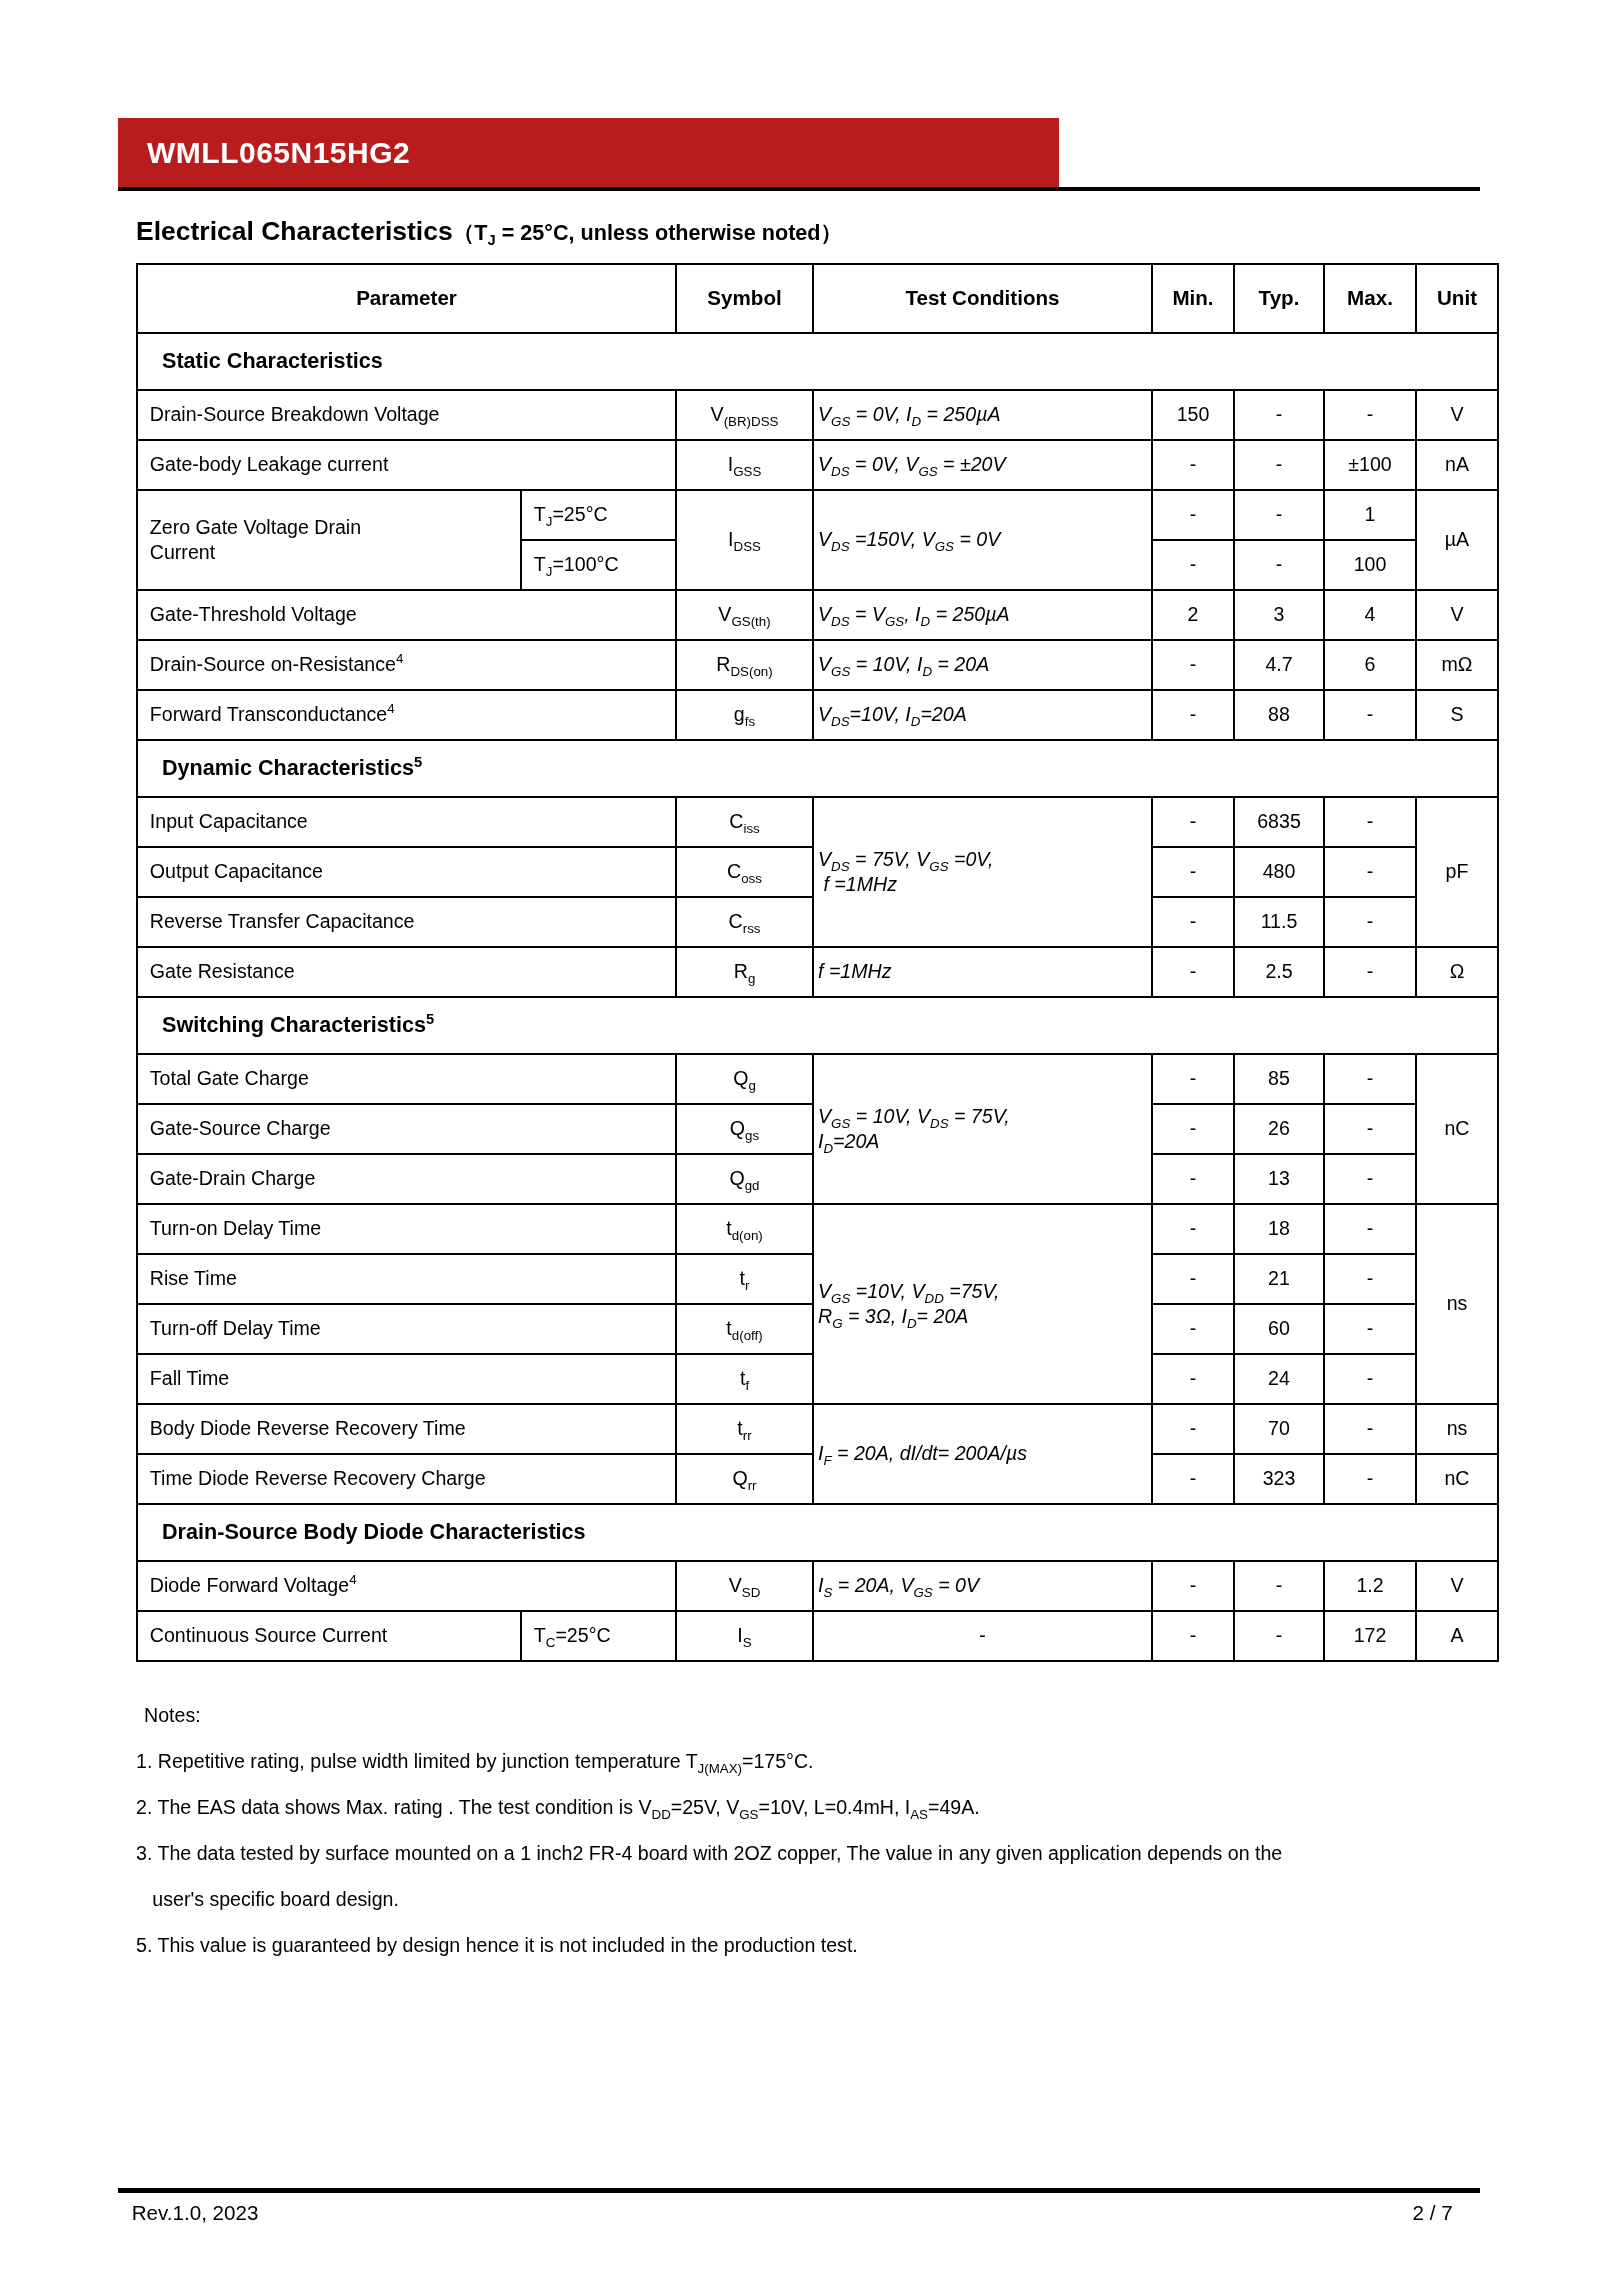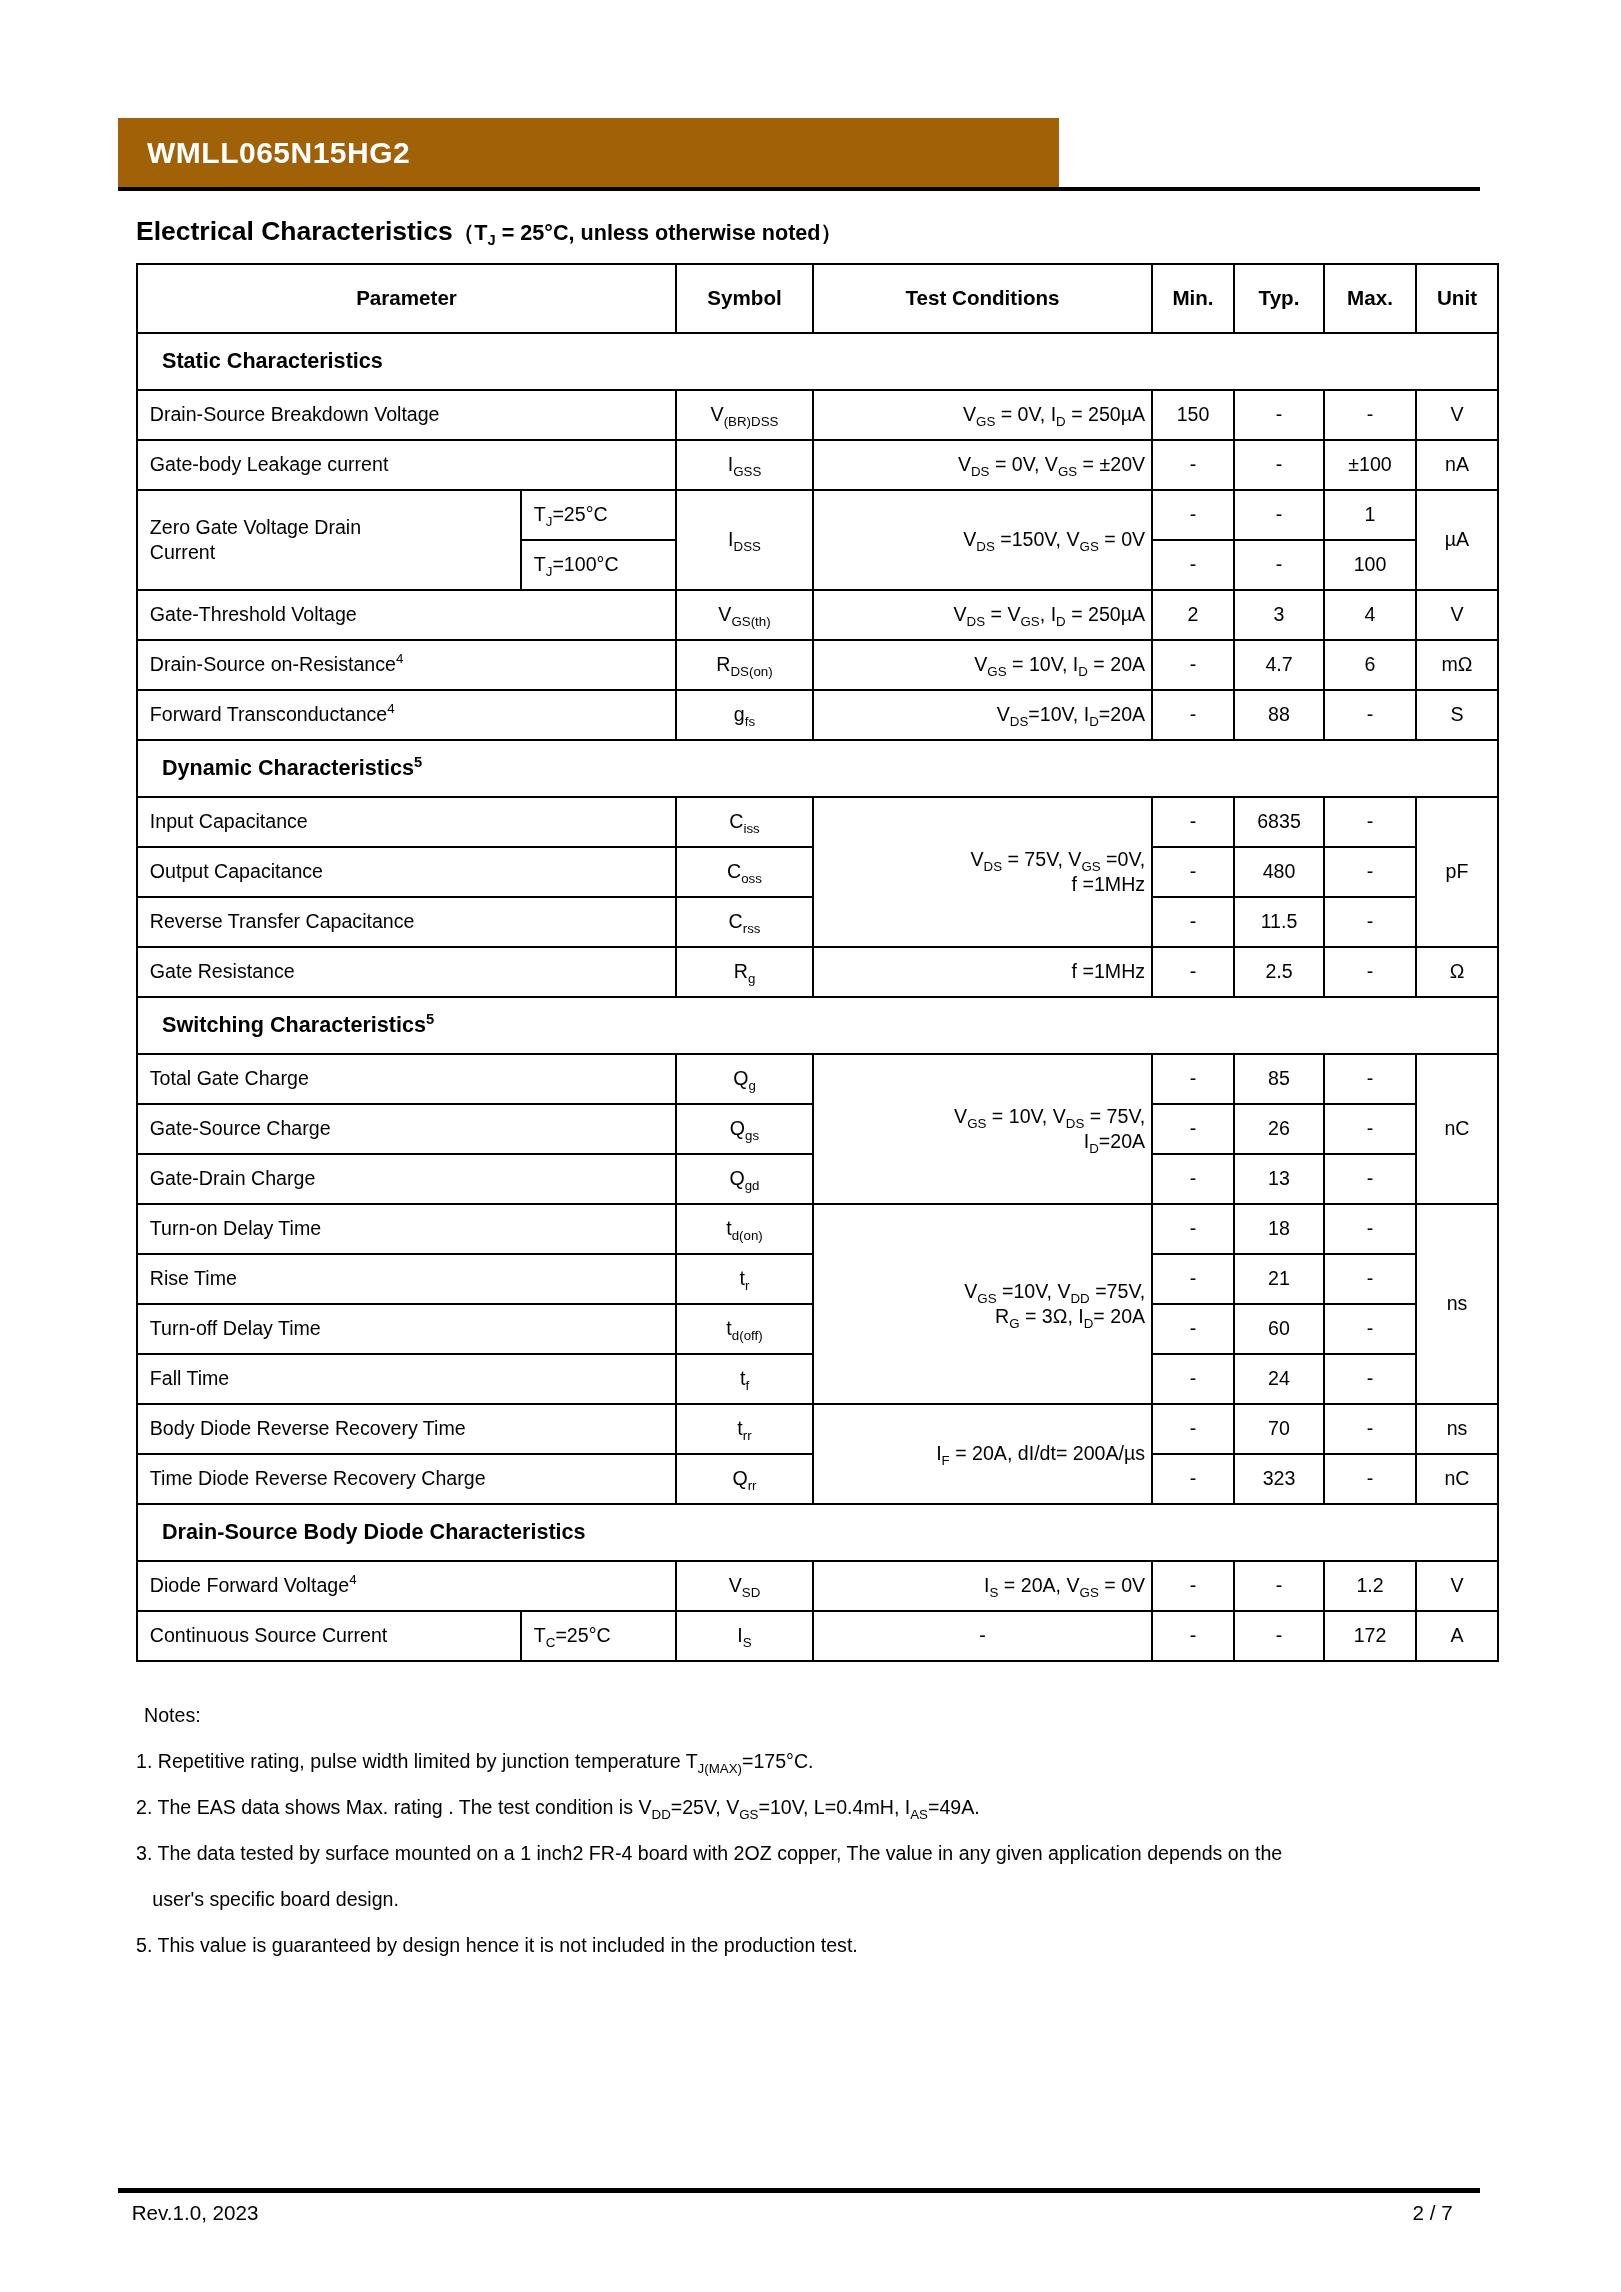--- a/index.html
+++ b/index.html
@@ -1,39 +1,39 @@
 <!DOCTYPE html>
 <html><head>
 <meta charset="utf-8">
 <style>
   html,body{margin:0;padding:0;background:#ffffff;}
   body{font-family:"Liberation Sans","DejaVu Sans",sans-serif;color:#000;}
   .page{position:relative;width:1621px;height:2293px;background:#fff;overflow:hidden;}
 
-  .header-bar{position:absolute;left:118px;top:118px;width:941px;height:69px;background:#a16207;display:flex;align-items:center;}
+  .header-bar{position:absolute;left:118px;top:118px;width:941px;height:69px;background:#b91c1c;display:flex;align-items:center;}
   .part-number{color:#ffffff;font-weight:bold;font-size:30px;padding-left:29px;letter-spacing:0.5px;}
   .header-rule{position:absolute;left:118px;top:187px;width:1362px;height:3.9px;background:#000;}
 
   .content{position:absolute;left:136px;top:216px;width:1362px;}
   .doc-title{font-size:26.5px;font-weight:bold;margin:0 0 15.7px 0;white-space:nowrap;}
   .doc-title .cond-part{font-size:21.6px;}
 
   table.ec{border-collapse:collapse;width:1362px;table-layout:fixed;}
   table.ec td, table.ec th{
     border:2px solid #000;
     border-top-width:2.9px;border-bottom-width:2.9px;
     font-size:19.6px;line-height:1.25;text-align:center;vertical-align:middle;
     padding:2px 5.9px;overflow:hidden;word-wrap:break-word;
   }
   table.ec th{font-size:20.6px;font-weight:bold;height:63px;border-radius:28px;}
   table.ec tr.data{height:50px;}
   table.ec td.param{text-align:left;padding-left:11.8px;}
   table.ec td.section{text-align:left;font-weight:bold;font-size:21.6px;height:51px;padding-left:24px;}
   table.ec td.sym{font-weight:normal;}
-  table.ec td.cond{text-align:right;padding-left:16px;}
+  table.ec td.cond{text-align:left;padding-left:4px;font-style:italic;}
   table.ec td.center{text-align:center;}
   sub{font-size:68%;line-height:0;}
   sup{font-size:68%;line-height:0;}
 
   .notes{margin-top:31px;font-size:19.6px;}
   .notes-label{line-height:45px;margin-left:8px;}
   .note-item{line-height:46px;}
 
   .footer-rule{position:absolute;left:118px;top:2188px;width:1362px;height:4.9px;background:#000;}
   .footer{position:absolute;left:118px;top:2201px;width:1362px;display:flex;justify-content:space-between;font-size:20.6px;box-sizing:border-box;padding:0 27.4px 0 13.7px;}

